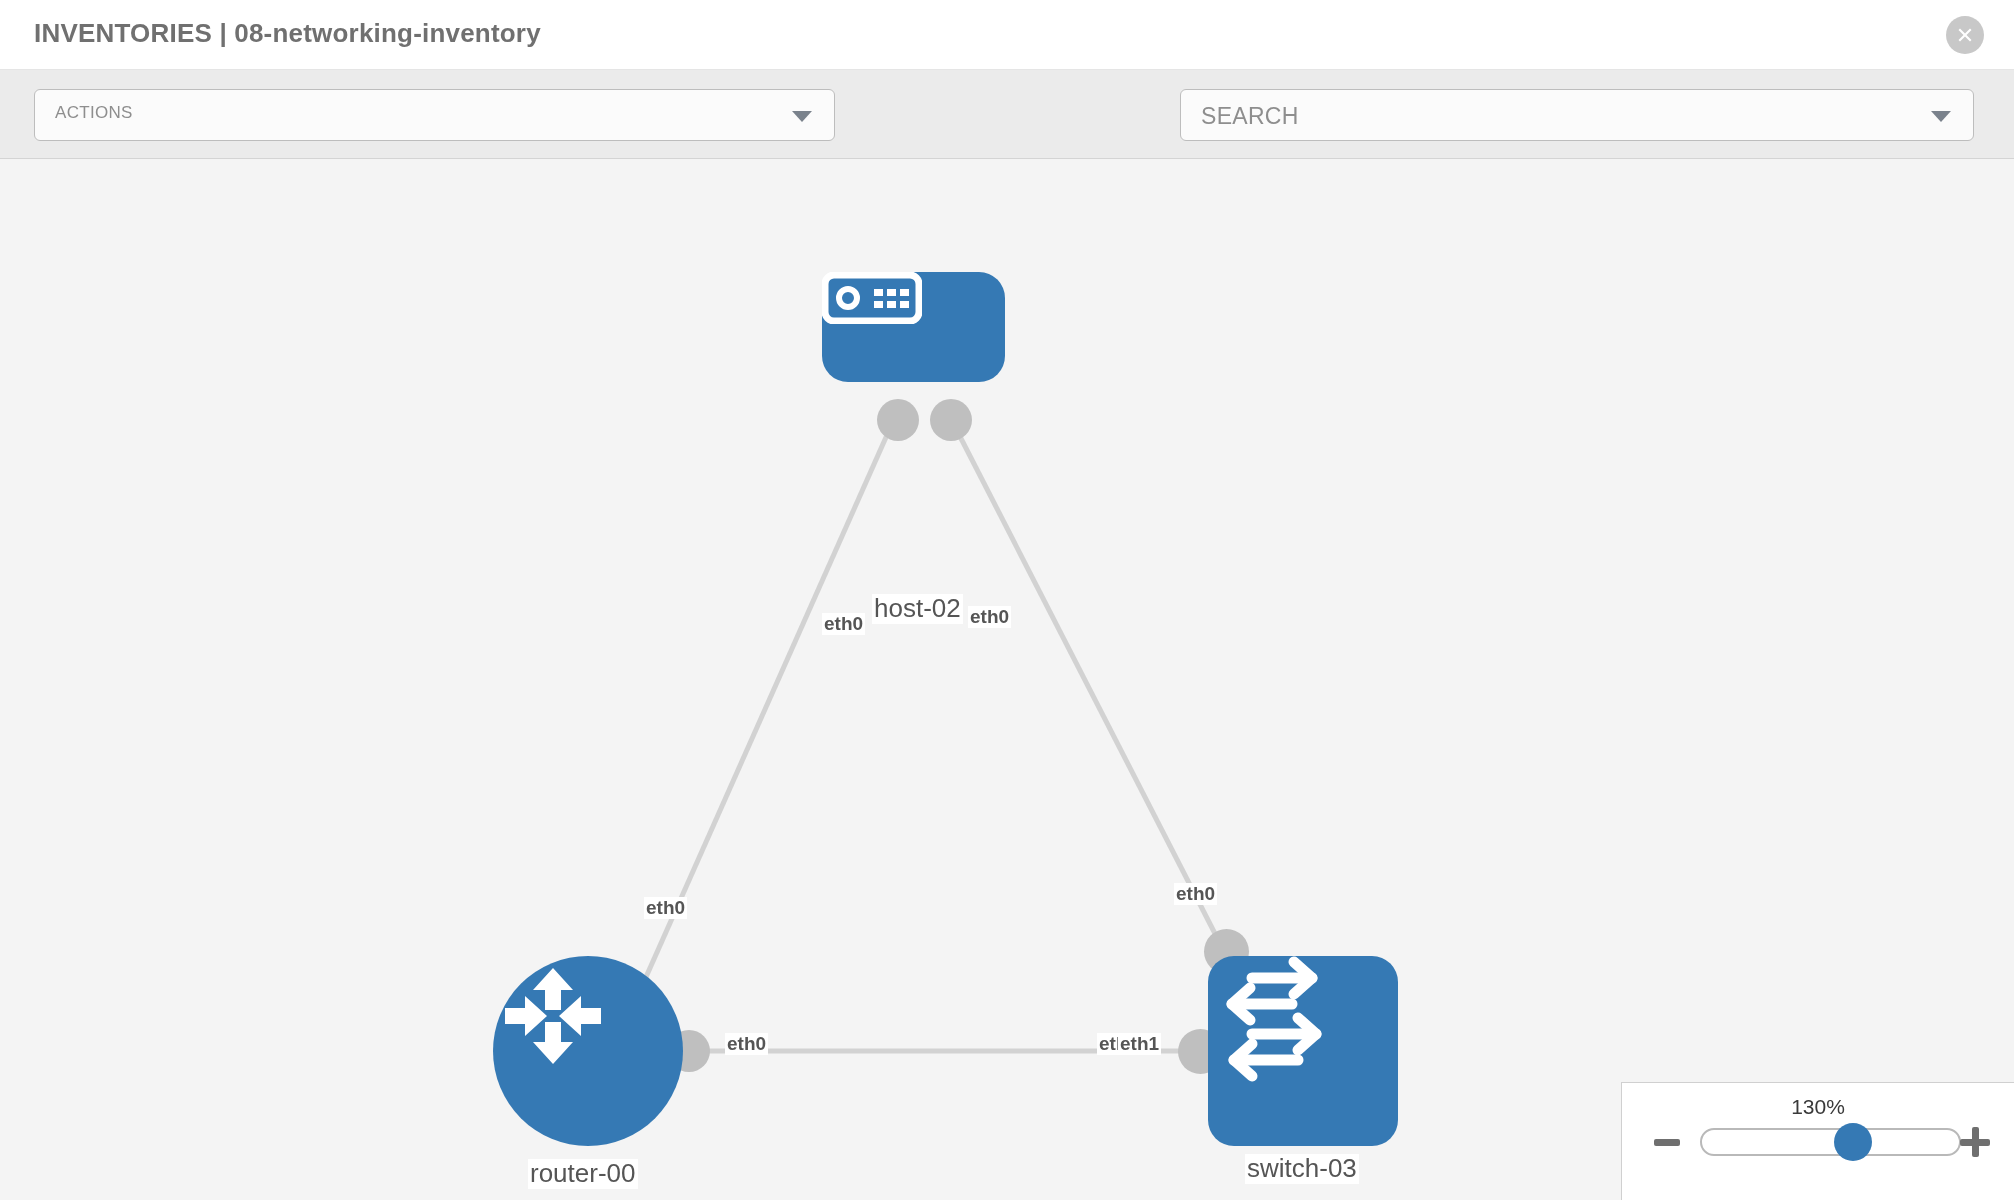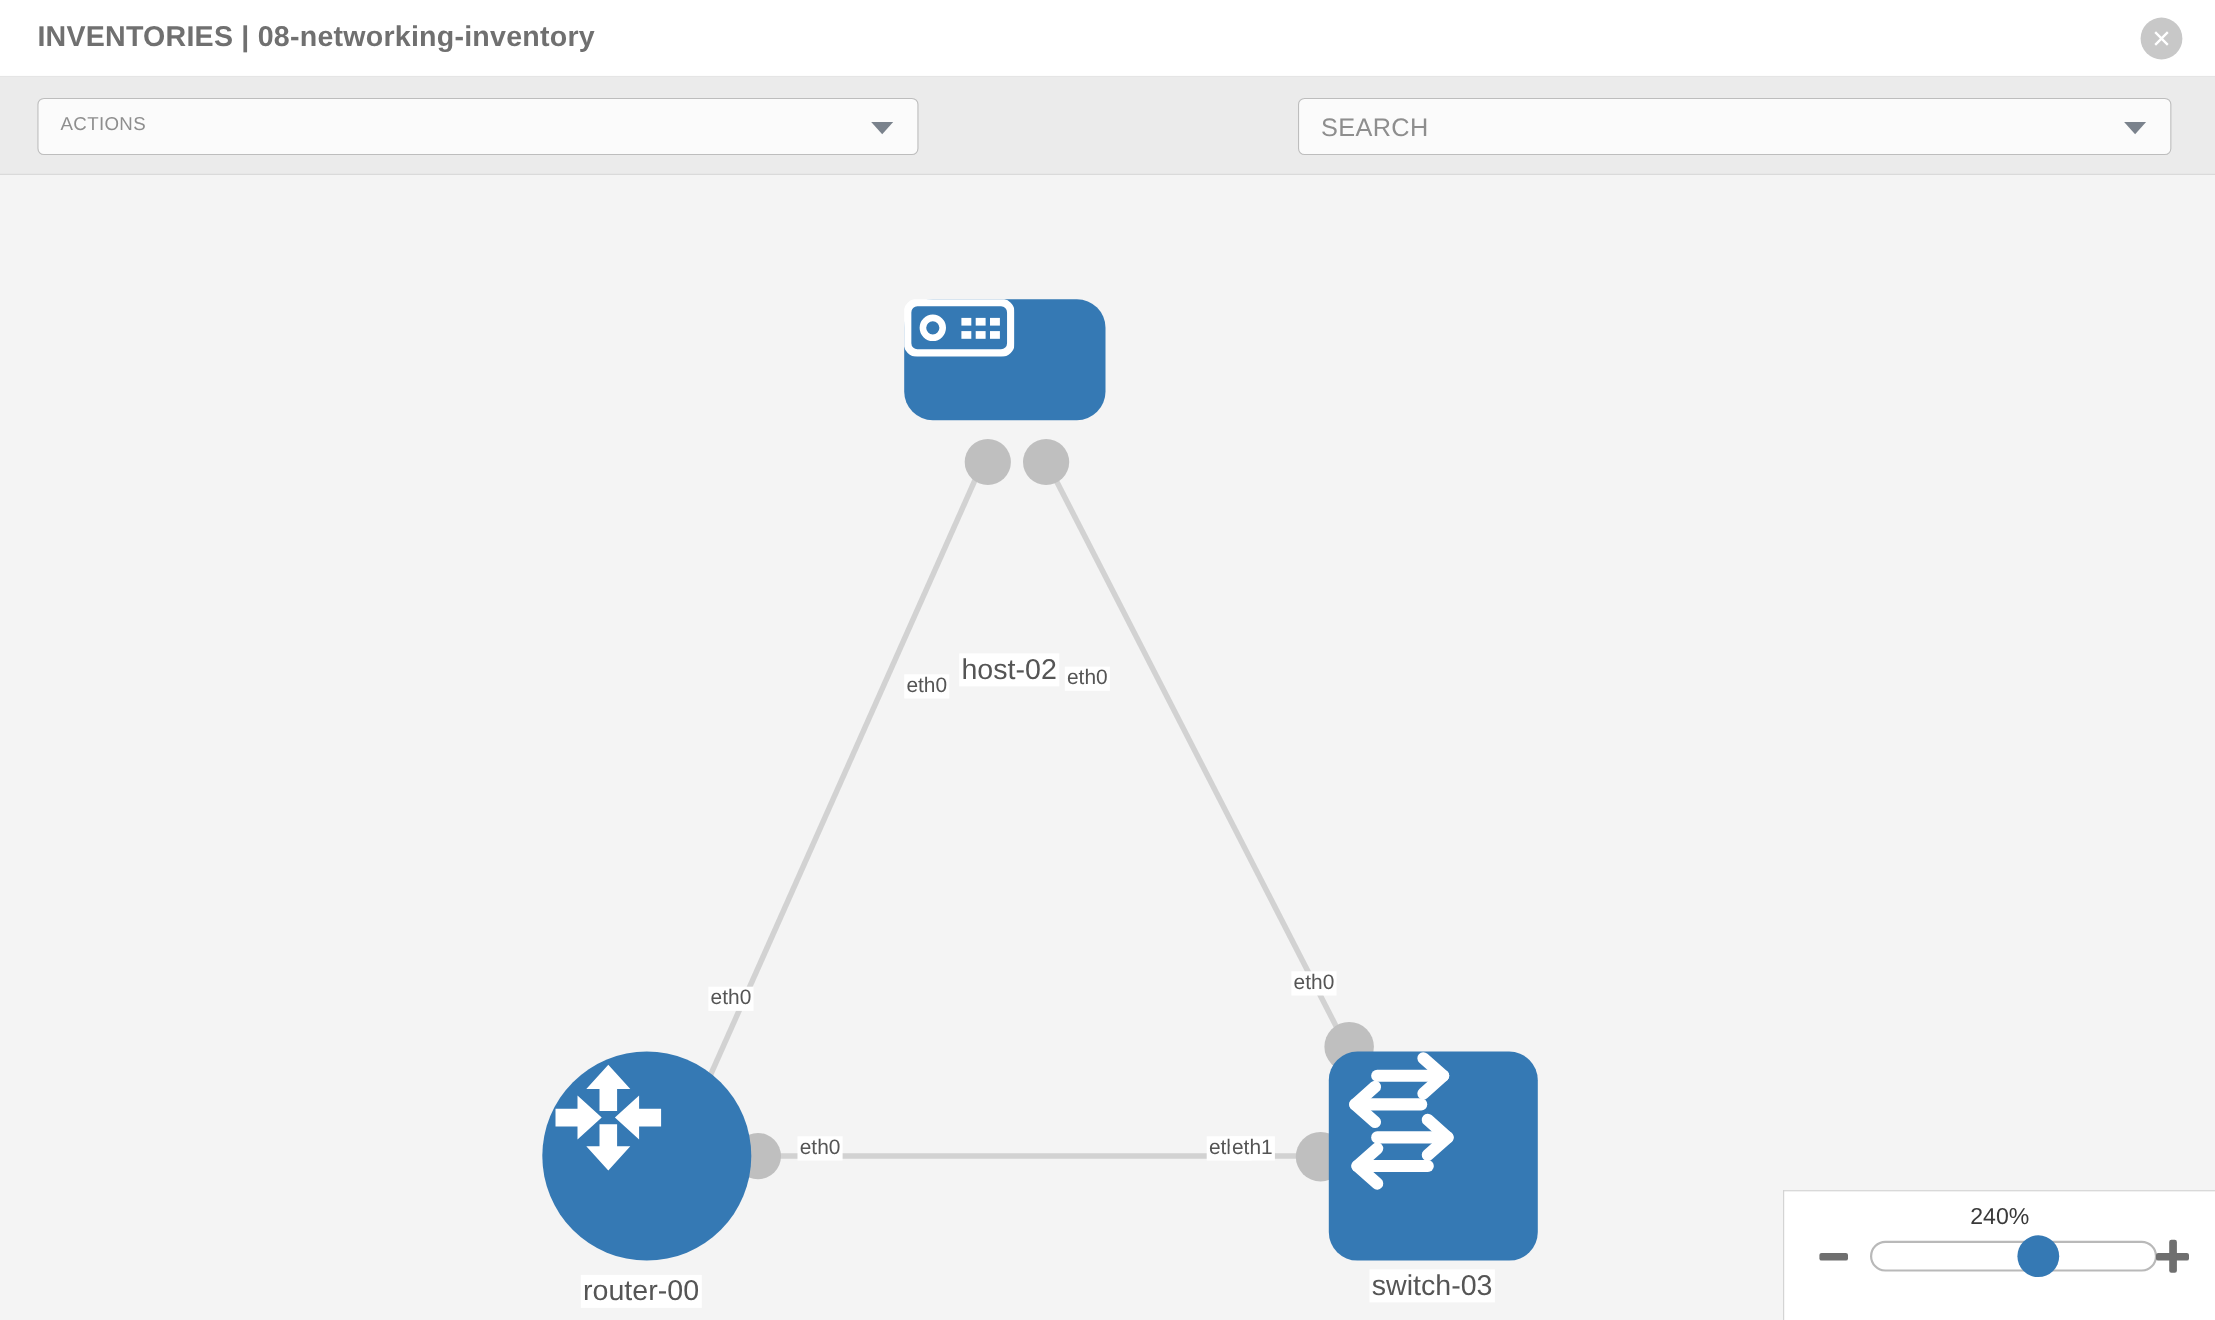--- a/index.html
+++ b/index.html
@@ -103,20 +103,21 @@
     line-height: 1.15;
     padding: 0 2px;
   }
   .iface-label {
     position: absolute;
     font-size: 19px; color: #555555;
     background: #ffffff;
     white-space: nowrap;
     line-height: 1.15;
     padding: 0 2px;
+    font-weight: bold;
   }
 
   .node {
     position: absolute;
     background: #3579b4;
     display: flex; align-items: center; justify-content: center;
     cursor: pointer;
   }
   .node-host   { border-radius: 26px; }
   .node-router { border-radius: 50%; }
@@ -290,20 +291,20 @@
 
     <div class="iface-label" style="left:725px; top:874px;">eth0</div>
 
     <div class="iface-label" style="left:1097px; top:874px;">eth0</div>
 
     <div class="iface-label" style="left:1118px; top:874px;">eth1</div>
 
   </div>
 
   <div class="zoom-panel">
-    <div class="zoom-value">240%</div>
+    <div class="zoom-value">130%</div>
     <div class="zoom-minus"></div>
     <div class="zoom-track"></div>
     <div class="zoom-handle" style="left: 211.8px;"></div>
     <div class="zoom-plus"></div>
   </div>
 
 </div>
 
 </body></html>

